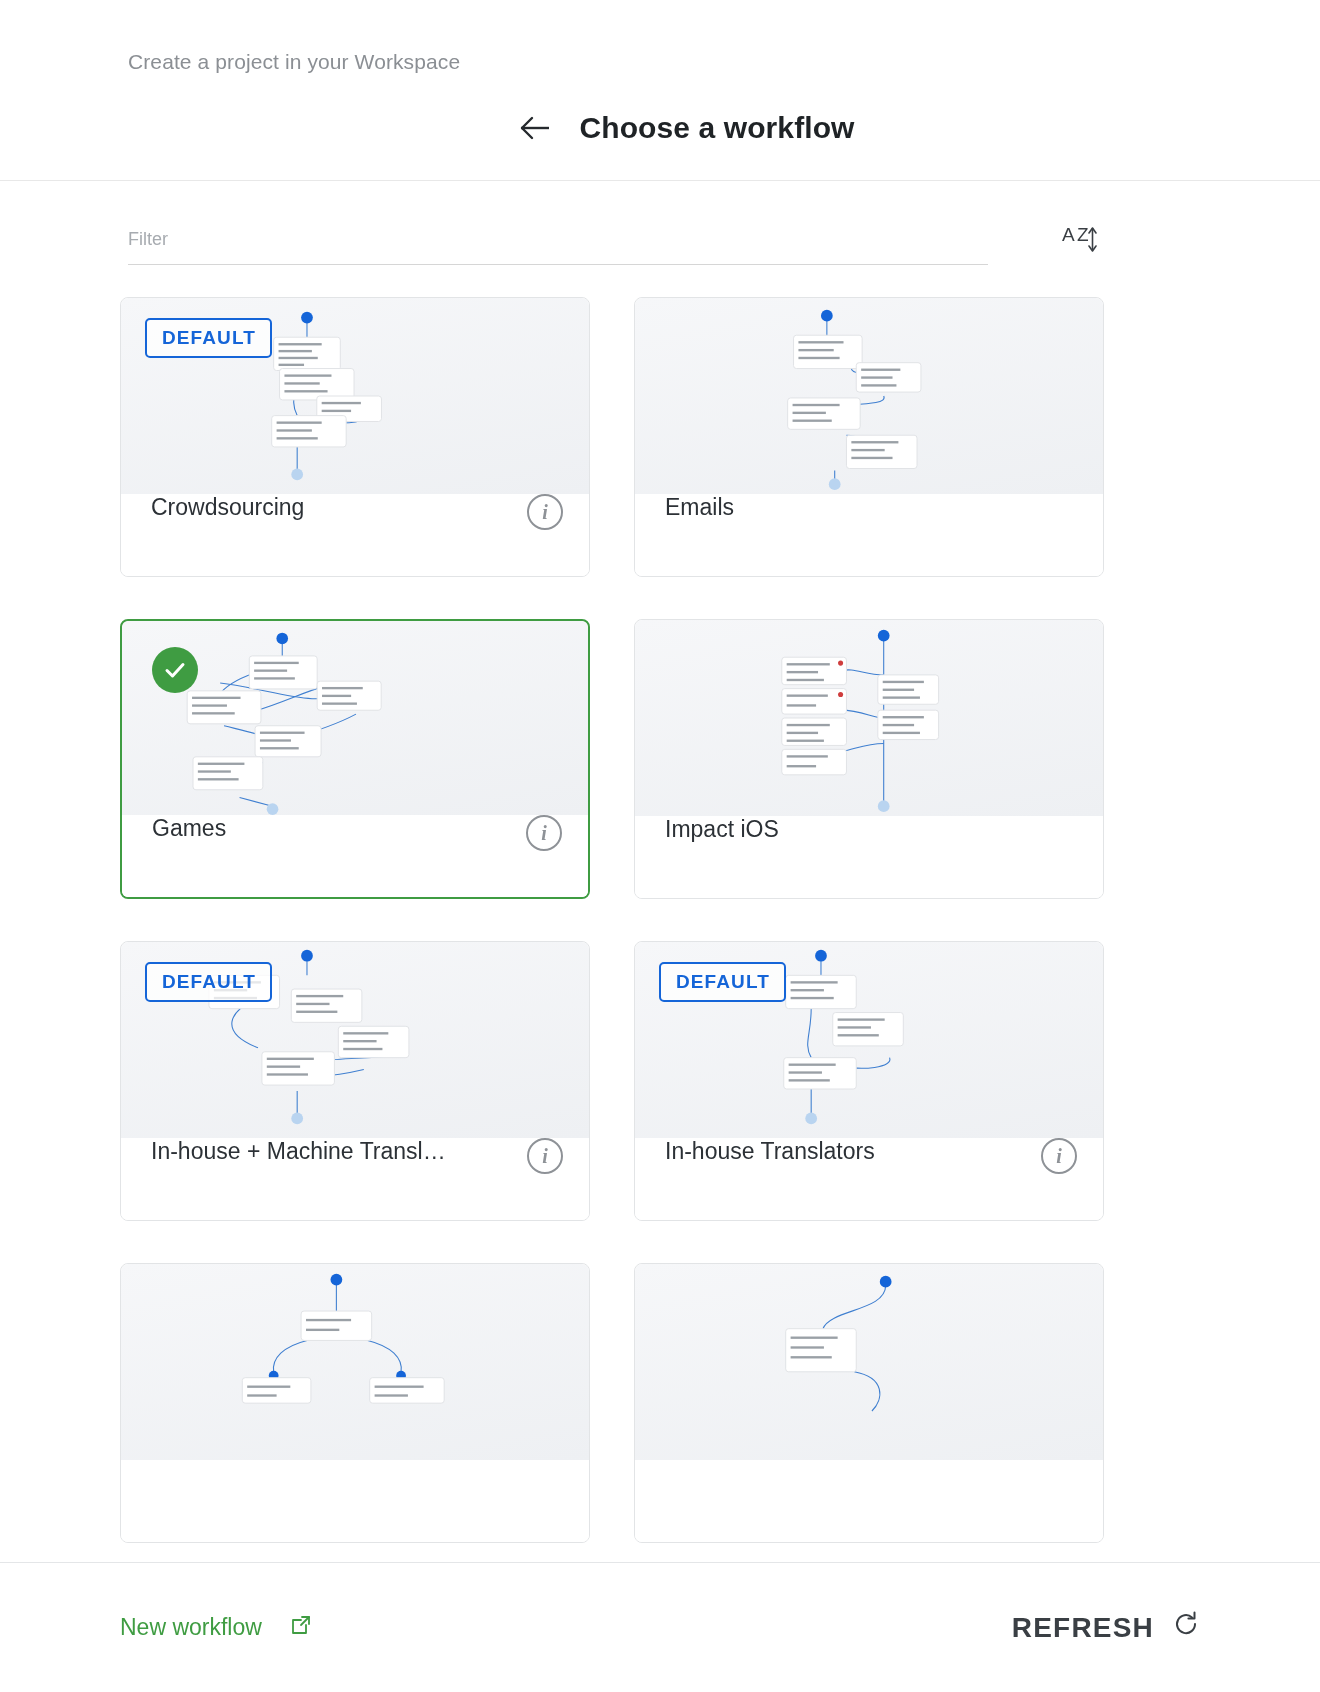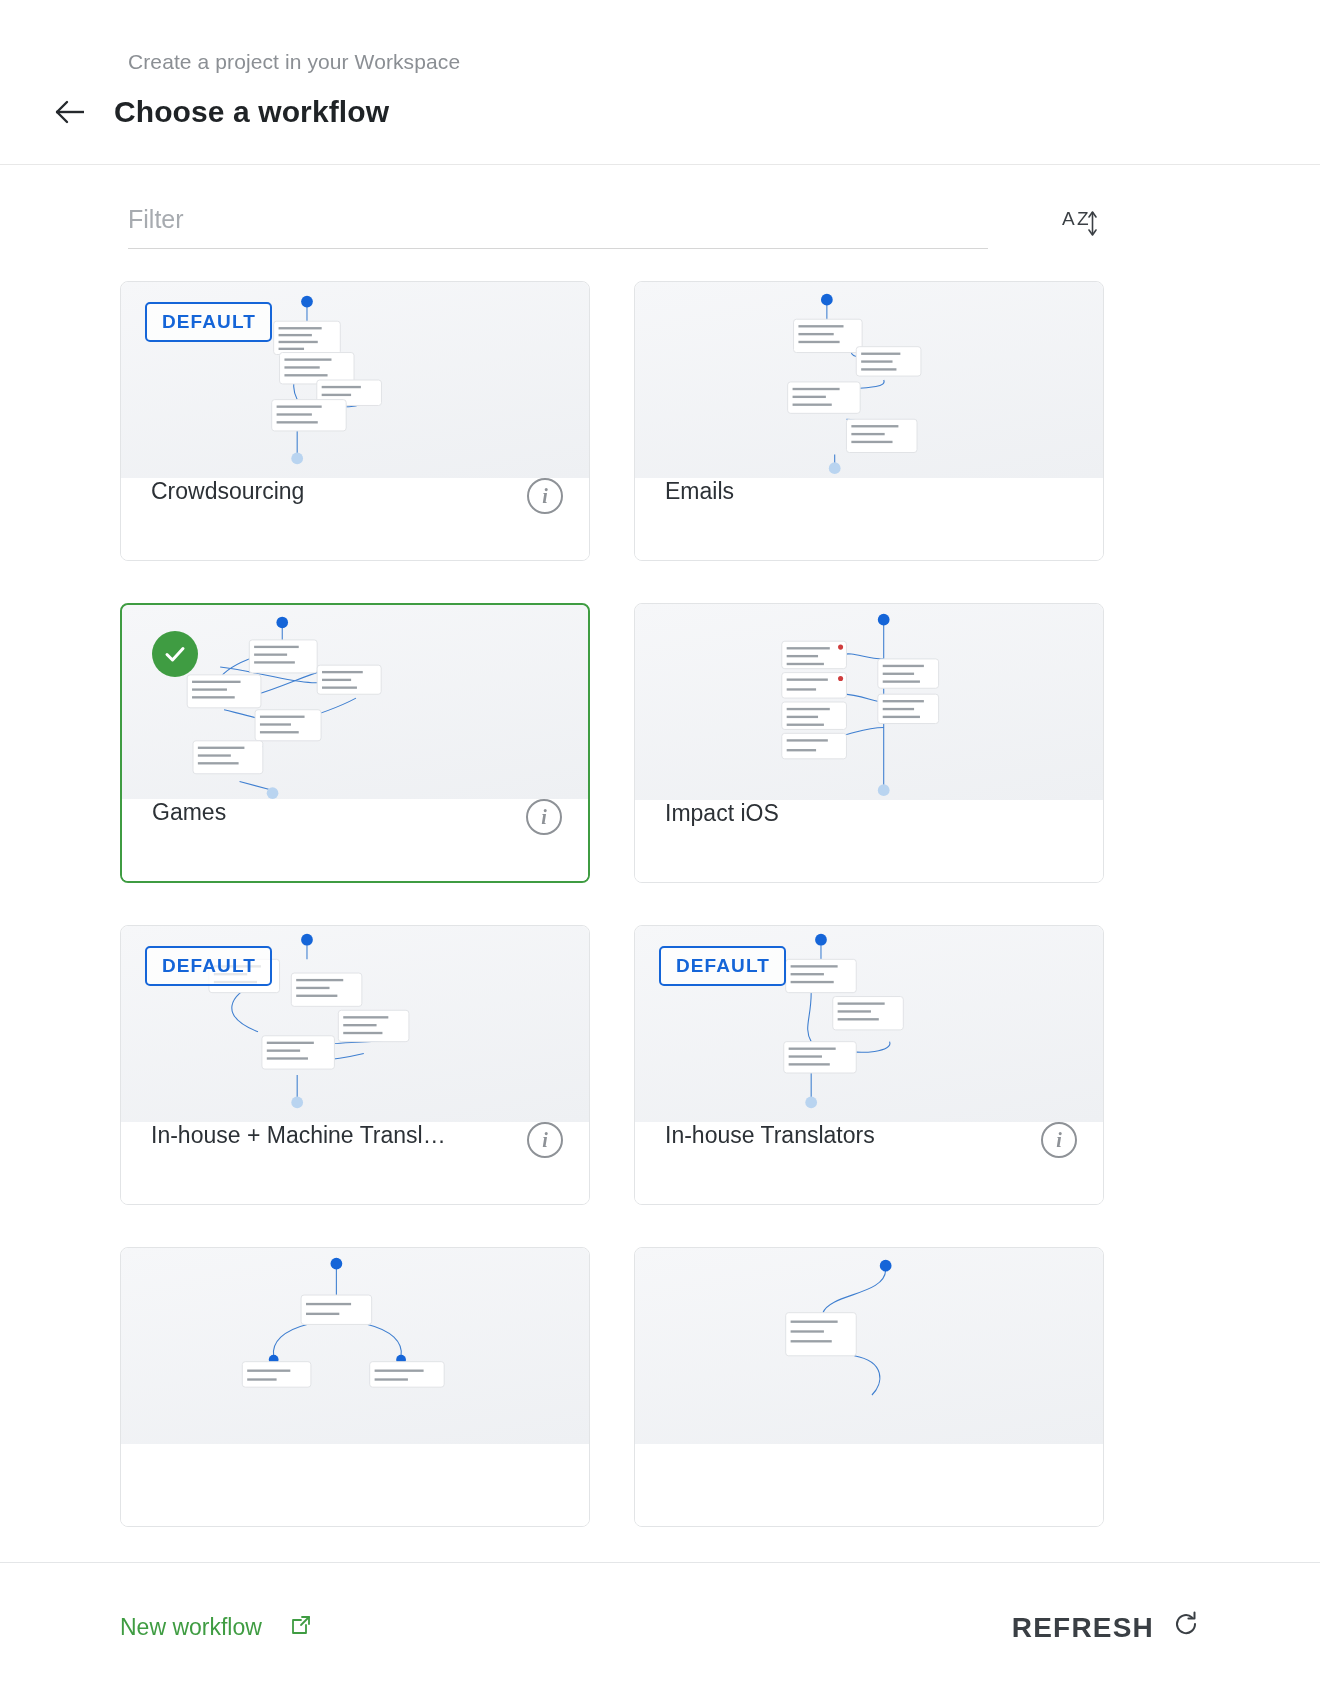--- a/index.html
+++ b/index.html
@@ -28,21 +28,22 @@
   .header-eyebrow {
     margin-left: 128px;
     font-size: 21px;
     color: #8b8f94;
     letter-spacing: 0.1px;
     font-weight: 400;
   }
   .header-row {
     display: flex;
     align-items: center;
-    margin-top: 14px;
+    margin-top: 30px;
+    justify-content: center;
   }
   .back-button {
     width: 48px;
     height: 48px;
     margin-left: 46px;
     margin-right: 20px;
     display: flex;
     align-items: center;
     justify-content: center;
     cursor: pointer;
@@ -66,21 +67,21 @@
   .filter-wrap {
     margin-left: 128px;
     width: 860px;
     border-bottom: 1px solid #d6d6d6;
     padding-bottom: 14px;
   }
   .filter-input {
     border: none;
     outline: none;
     width: 100%;
-    font-size: 25px;
+    font-size: 18px;
     font-family: "Liberation Sans", sans-serif;
     color: #8b5cf6;
     background: transparent;
   }
   .filter-input::placeholder { color: #a7abb0; }
   .sort-button {
     margin-left: 66px;
     width: 54px;
     height: 54px;
     display: flex;

